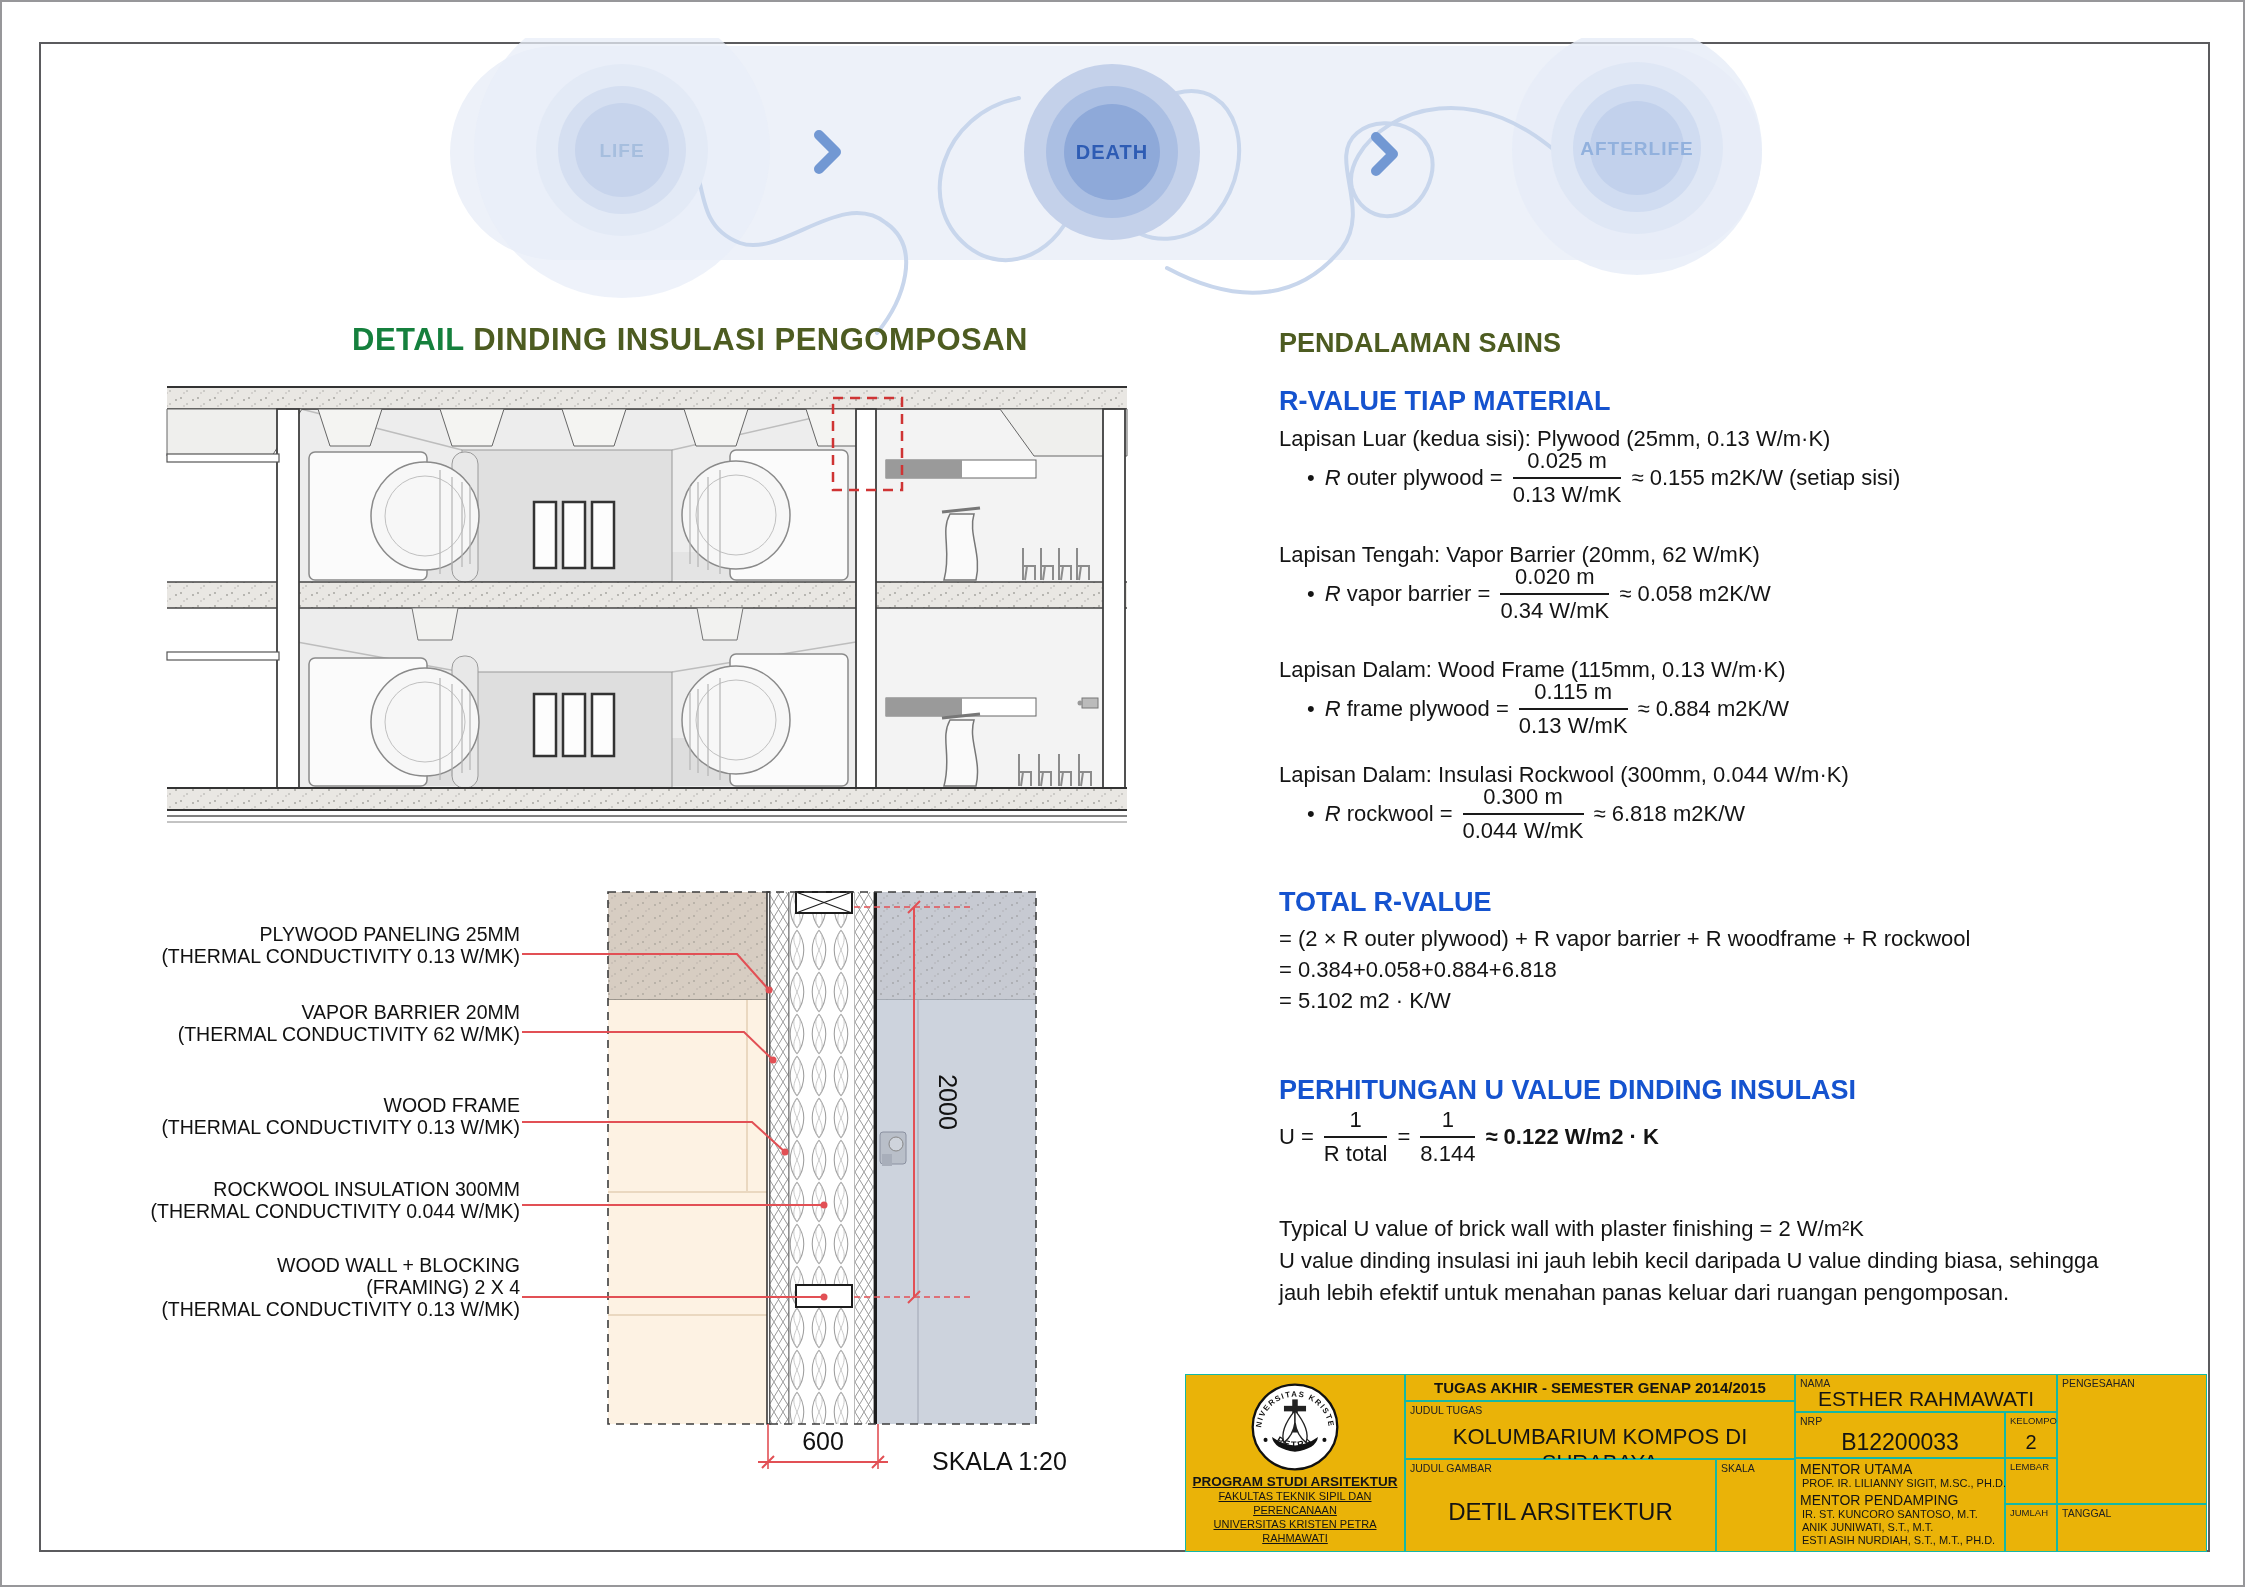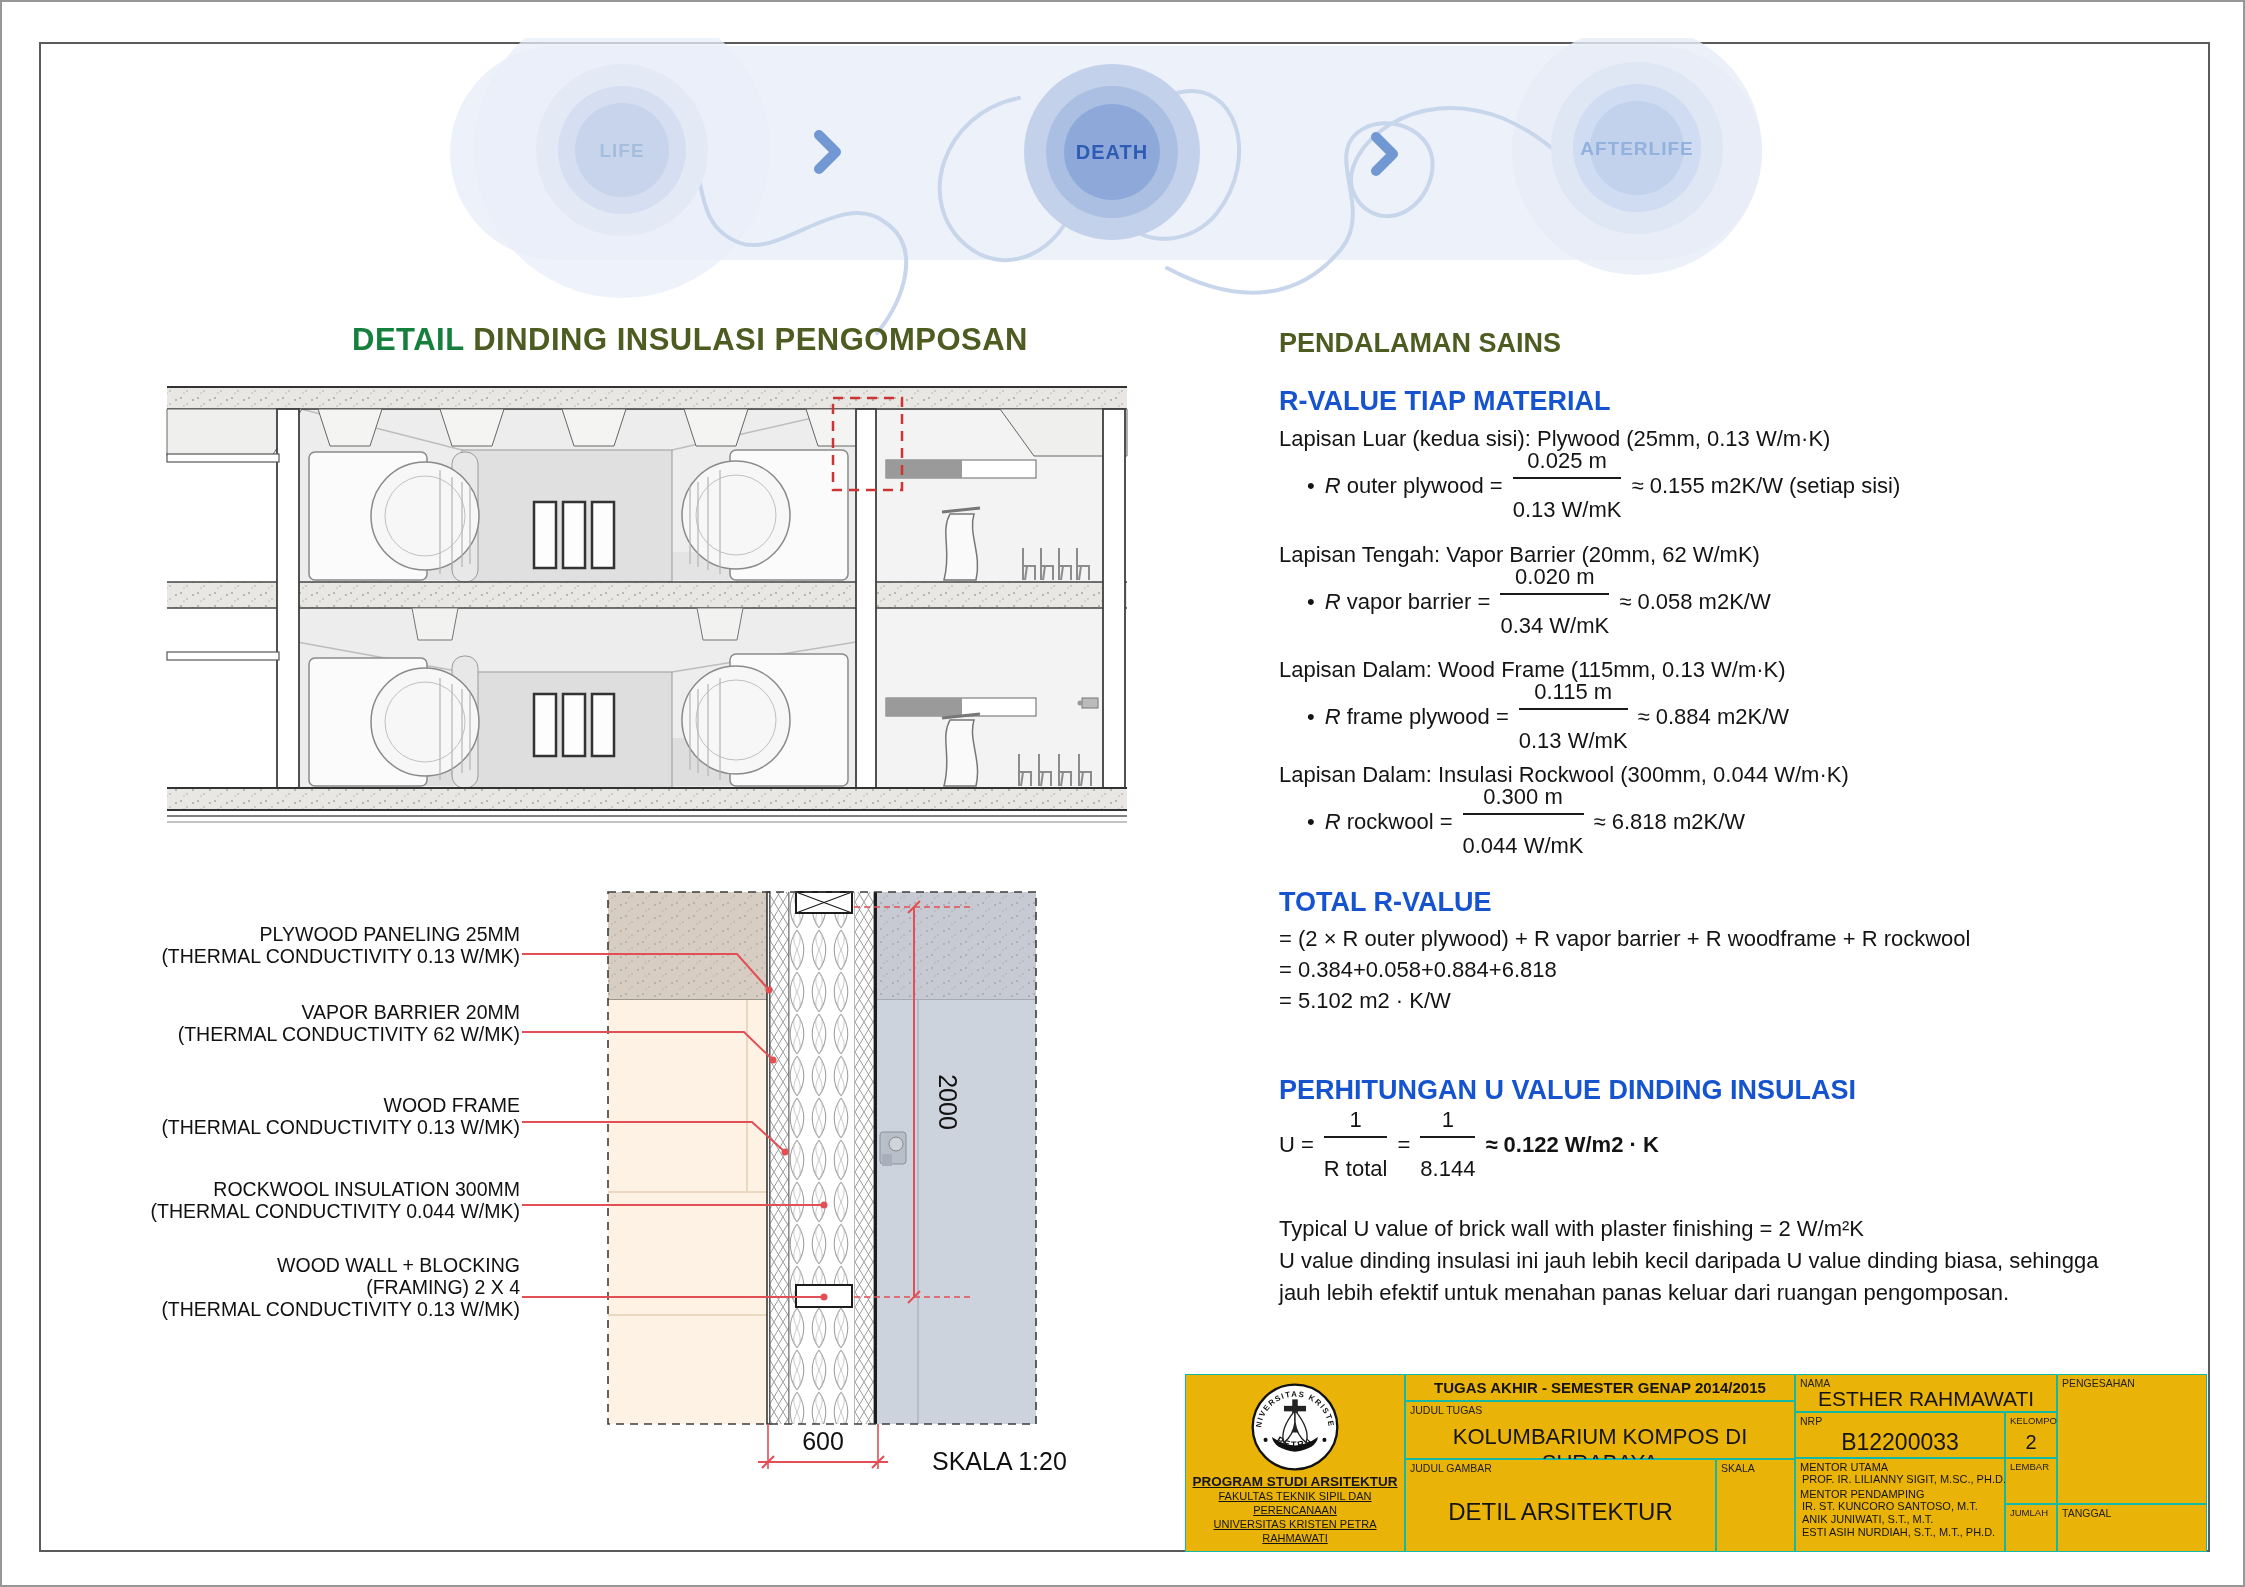--- a/index.html
+++ b/index.html
@@ -12,37 +12,37 @@
   .t-blue{color:#15803d;}
   .t-olive{color:#4d5c21;}
   
   .h-olive{position:absolute;left:1277px;font-size:27px;font-weight:bold;color:#4d5c21;white-space:nowrap;}
   .h-blue{position:absolute;left:1277px;font-size:27px;font-weight:bold;color:#1553cf;white-space:nowrap;}
   .body-line{position:absolute;left:1277px;font-size:22px;white-space:nowrap;}
   .frow{position:absolute;left:1305px;display:flex;align-items:center;gap:10px;font-size:22px;white-space:nowrap;}
   .frow .it{font-style:italic;}
   .frac{display:inline-block;text-align:center;}
   .frac .num{border-bottom:2px solid #1a1a1a;padding:0 10px 3px;}
-  .frac .den{padding-top:18px;}
+  .frac .den{padding-top:3px;}
   .bold{font-weight:bold;}
   .note-line{position:absolute;left:1277px;font-size:22px;white-space:nowrap;}
   
   .lbl{position:absolute;left:130px;width:388px;text-align:right;font-size:19.5px;line-height:22px;color:#111;}
   
   .tb{position:absolute;left:1183px;top:1372px;width:1022px;height:178px;}
   .cell{position:absolute;border:1px solid #14b8a6;box-sizing:border-box;background:#eab308;}
   .cl{position:absolute;left:4px;top:2px;font-size:10.5px;color:#222;}
   .cv-center{position:absolute;left:0;right:0;text-align:center;}
   .tb-header{font-size:15px;font-weight:bold;}
   .seal-wrap{position:absolute;left:0;right:0;top:6px;text-align:center;}
   .inst{position:absolute;left:0;right:0;text-align:center;line-height:14px;text-decoration:underline;}
   .inst .l1{font-weight:bold;font-size:13.5px;}
   .inst .ln{font-size:11px;}
   .mentor-name{font-size:11px;line-height:13px;padding-left:6px;white-space:nowrap;}
-  .mentor-lbl{font-size:11px;padding-left:4px;padding-top:2px;}
+  .mentor-lbl{font-size:14px;padding-left:4px;padding-top:2px;}
   svg{display:block;}
   text{font-family:"Liberation Sans",sans-serif;}
 </style>
 </head>
 <body>
 
 <div class="page">
 
   <svg width="0" height="0" style="position:absolute" aria-hidden="true">
     <defs>

